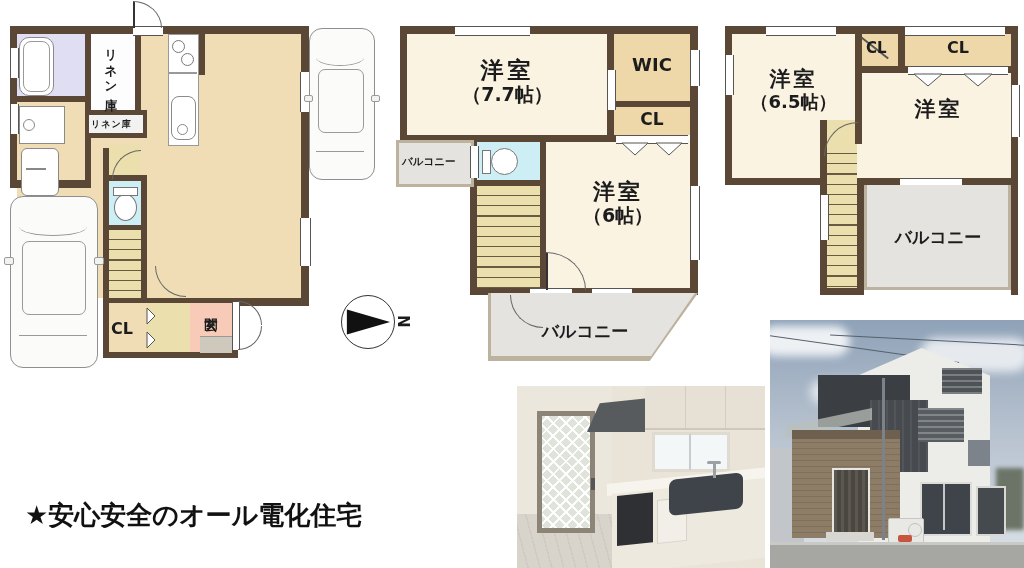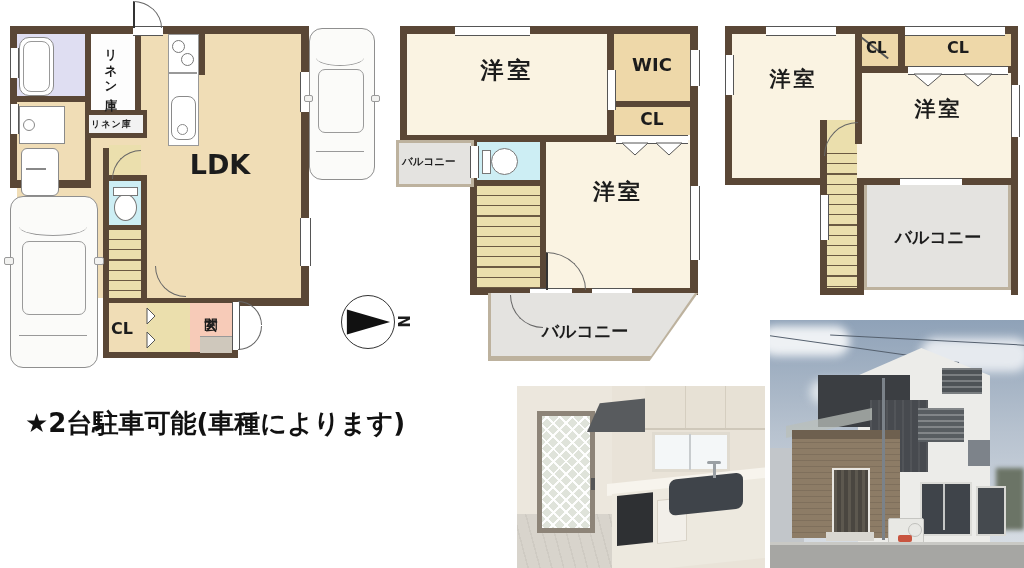--- a/index.html
+++ b/index.html
@@ -84,21 +84,20 @@
     <div class="fix" style="left:168px;top:34px;width:29px;height:110px;border-color:#999;"></div>
     <div class="abs" style="left:172px;top:40px;width:11px;height:11px;border:1.2px solid #777;border-radius:50%;"></div>
     <div class="abs" style="left:181px;top:53px;width:11px;height:11px;border:1.2px solid #777;border-radius:50%;"></div>
     <div class="abs" style="left:168px;top:72px;width:29px;height:1.5px;background:#999;"></div>
     <div class="fix" style="left:171px;top:96px;width:23px;height:42px;border-radius:8px;"></div>
     <div class="abs" style="left:177px;top:124px;width:9px;height:9px;border:1px solid #888;border-radius:50%;"></div>
     <div class="abs" style="left:114px;top:194px;width:21px;height:25px;background:#fff;border:1.2px solid #777;border-radius:50%;"></div>
     <div class="abs" style="left:113px;top:187px;width:23px;height:7px;background:#fff;border:1.2px solid #777;"></div>
 
     <div class="lbl ctr" style="left:150px;top:150px;width:140px;">
-      <div style="font-size:27px;">LDK</div>
     </div>
     <div class="lbl vtext" style="left:104px;top:40px;font-size:12.5px;">リネン庫</div>
     <div class="abs" style="left:89px;top:115px;width:54px;height:18px;background:#f2f2f2;"></div>
     <div class="lbl" style="left:91px;top:119px;font-size:9px;letter-spacing:1px;">リネン庫</div>
     <div class="lbl" style="left:111px;top:320px;font-size:16px;">CL</div>
     <div class="lbl vtext" style="left:203px;top:307px;font-size:13px;letter-spacing:1px;">玄関</div>
 
     <div class="car" style="left:309px;top:28px;width:64px;height:150px;">
       <div class="carroof" style="left:8px;top:40px;width:44px;height:62px;"></div>
       <div class="abs" style="left:6px;top:20px;width:48px;height:16px;border-bottom:1.2px solid #999;border-radius:0 0 50% 50%;"></div>
@@ -164,25 +163,27 @@
     <div class="abs" style="left:488px;top:293px;width:210px;height:68px;background:#bdb29e;clip-path:polygon(0 0,100% 0,77% 100%,0 100%);">
       <div class="abs" style="left:3px;top:0;width:204px;height:63px;background:#e4e3e0;clip-path:polygon(0 0,100% 0,78.5% 100%,0 100%);"></div>
     </div>
     <div class="lbl ctr" style="left:510px;top:322px;width:150px;font-size:17px;">バルコニー</div>
 
     <div class="arc" style="left:546px;top:252px;width:37px;height:37px;border-top:1.3px solid #666;border-right:1.3px solid #666;border-radius:0 100% 0 0;border-left:2px solid #333;"></div>
     <div class="arc" style="left:510px;top:295px;width:32px;height:32px;border-bottom:1.3px solid #666;border-left:1.3px solid #666;border-radius:0 0 0 100%;"></div>
 
     <div class="lbl ctr" style="left:420px;top:58px;width:175px;">
       <div style="font-size:23px;letter-spacing:4px;">洋室</div>
+      <div style="font-size:19px;">（7.7帖）</div>
     </div>
     <div class="lbl ctr" style="left:614px;top:55px;width:76px;font-size:18px;">WIC</div>
     <div class="lbl ctr" style="left:614px;top:110px;width:76px;font-size:17px;">CL</div>
     <div class="lbl ctr" style="left:548px;top:180px;width:140px;">
       <div style="font-size:22px;letter-spacing:3px;">洋室</div>
+      <div style="font-size:19px;">（6帖）</div>
     </div>
   </div>
 
   <div class="abs" style="left:0;top:0;width:1024px;height:310px;">
     <div class="rm" style="left:732px;top:34px;width:279px;height:144px;background:#faf3e2;"></div>
     <div class="rm" style="left:862px;top:34px;width:36px;height:32px;background:#eed8a9;"></div>
     <div class="rm" style="left:905px;top:34px;width:106px;height:32px;background:#eed8a9;"></div>
     <div class="rm" style="left:827px;top:120px;width:30px;height:24px;background:#ebdfad;"></div>
     <div class="rm stair" style="left:827px;top:144px;width:30px;height:144px;"></div>
 
@@ -213,29 +214,30 @@
     <div class="win winv" style="left:820px;top:195px;width:7px;height:45px;"></div>
     <div class="win winh" style="left:900px;top:178px;width:62px;height:7px;"></div>
 
     <div class="abs" style="left:864px;top:185px;width:147px;height:105px;background:#e4e3e0;border:3px solid #bdb29e;border-top:none;box-sizing:border-box;"></div>
     <div class="lbl ctr" style="left:868px;top:228px;width:140px;font-size:17px;">バルコニー</div>
 
     <div class="arc" style="left:824px;top:122px;width:33px;height:33px;border-top:1.3px solid #666;border-left:1.3px solid #666;border-radius:100% 0 0 0;"></div>
 
     <div class="lbl ctr" style="left:732px;top:68px;width:123px;">
       <div style="font-size:21px;letter-spacing:3px;">洋室</div>
+      <div style="font-size:18px;">（6.5帖）</div>
     </div>
     <div class="lbl" style="left:866px;top:40px;font-size:15px;">CL</div>
     <div class="lbl ctr" style="left:905px;top:39px;width:106px;font-size:16px;">CL</div>
     <div class="lbl ctr" style="left:866px;top:98px;width:145px;">
       <div style="font-size:21px;letter-spacing:3px;">洋室</div>
     </div>
   </div>
 
-  <div class="feature" style="top:406px;">★2台駐車可能(車種によります)</div>
+  <div class="feature" style="top:498px;">★安心安全のオール電化住宅</div>
 
   <div class="abs" style="left:517px;top:386px;width:248px;height:182px;background:#e9e3d8;overflow:hidden;">
     <div class="abs" style="left:0;top:0;width:95px;height:182px;background:#ece7dd;"></div>
     <div class="abs" style="left:0;top:128px;width:110px;height:54px;background:repeating-linear-gradient(75deg,#d8d4cc 0 10px,#cfcbc3 10px 11.5px);"></div>
     <div class="abs" style="left:20px;top:25px;width:58px;height:122px;border:5px solid #8d8478;box-sizing:border-box;background-color:#dfe3da;background-image:repeating-linear-gradient(45deg,rgba(255,255,255,.95) 0 2px,transparent 2px 9px),repeating-linear-gradient(-45deg,rgba(255,255,255,.95) 0 2px,transparent 2px 9px);"></div>
     <div class="abs" style="left:74px;top:92px;width:4px;height:12px;background:#555;"></div>
     <div class="abs" style="left:128px;top:0;width:120px;height:42px;background:#e7e1d5;border-bottom:2px solid #cfc8ba;"></div>
     <div class="abs" style="left:168px;top:0;width:1px;height:42px;background:#d5cec0;"></div>
     <div class="abs" style="left:208px;top:0;width:1px;height:42px;background:#d5cec0;"></div>
     <div class="abs" style="left:70px;top:6px;width:58px;height:40px;background:#585b5e;clip-path:polygon(0 100%,22% 28%,100% 16%,100% 100%);"></div>

